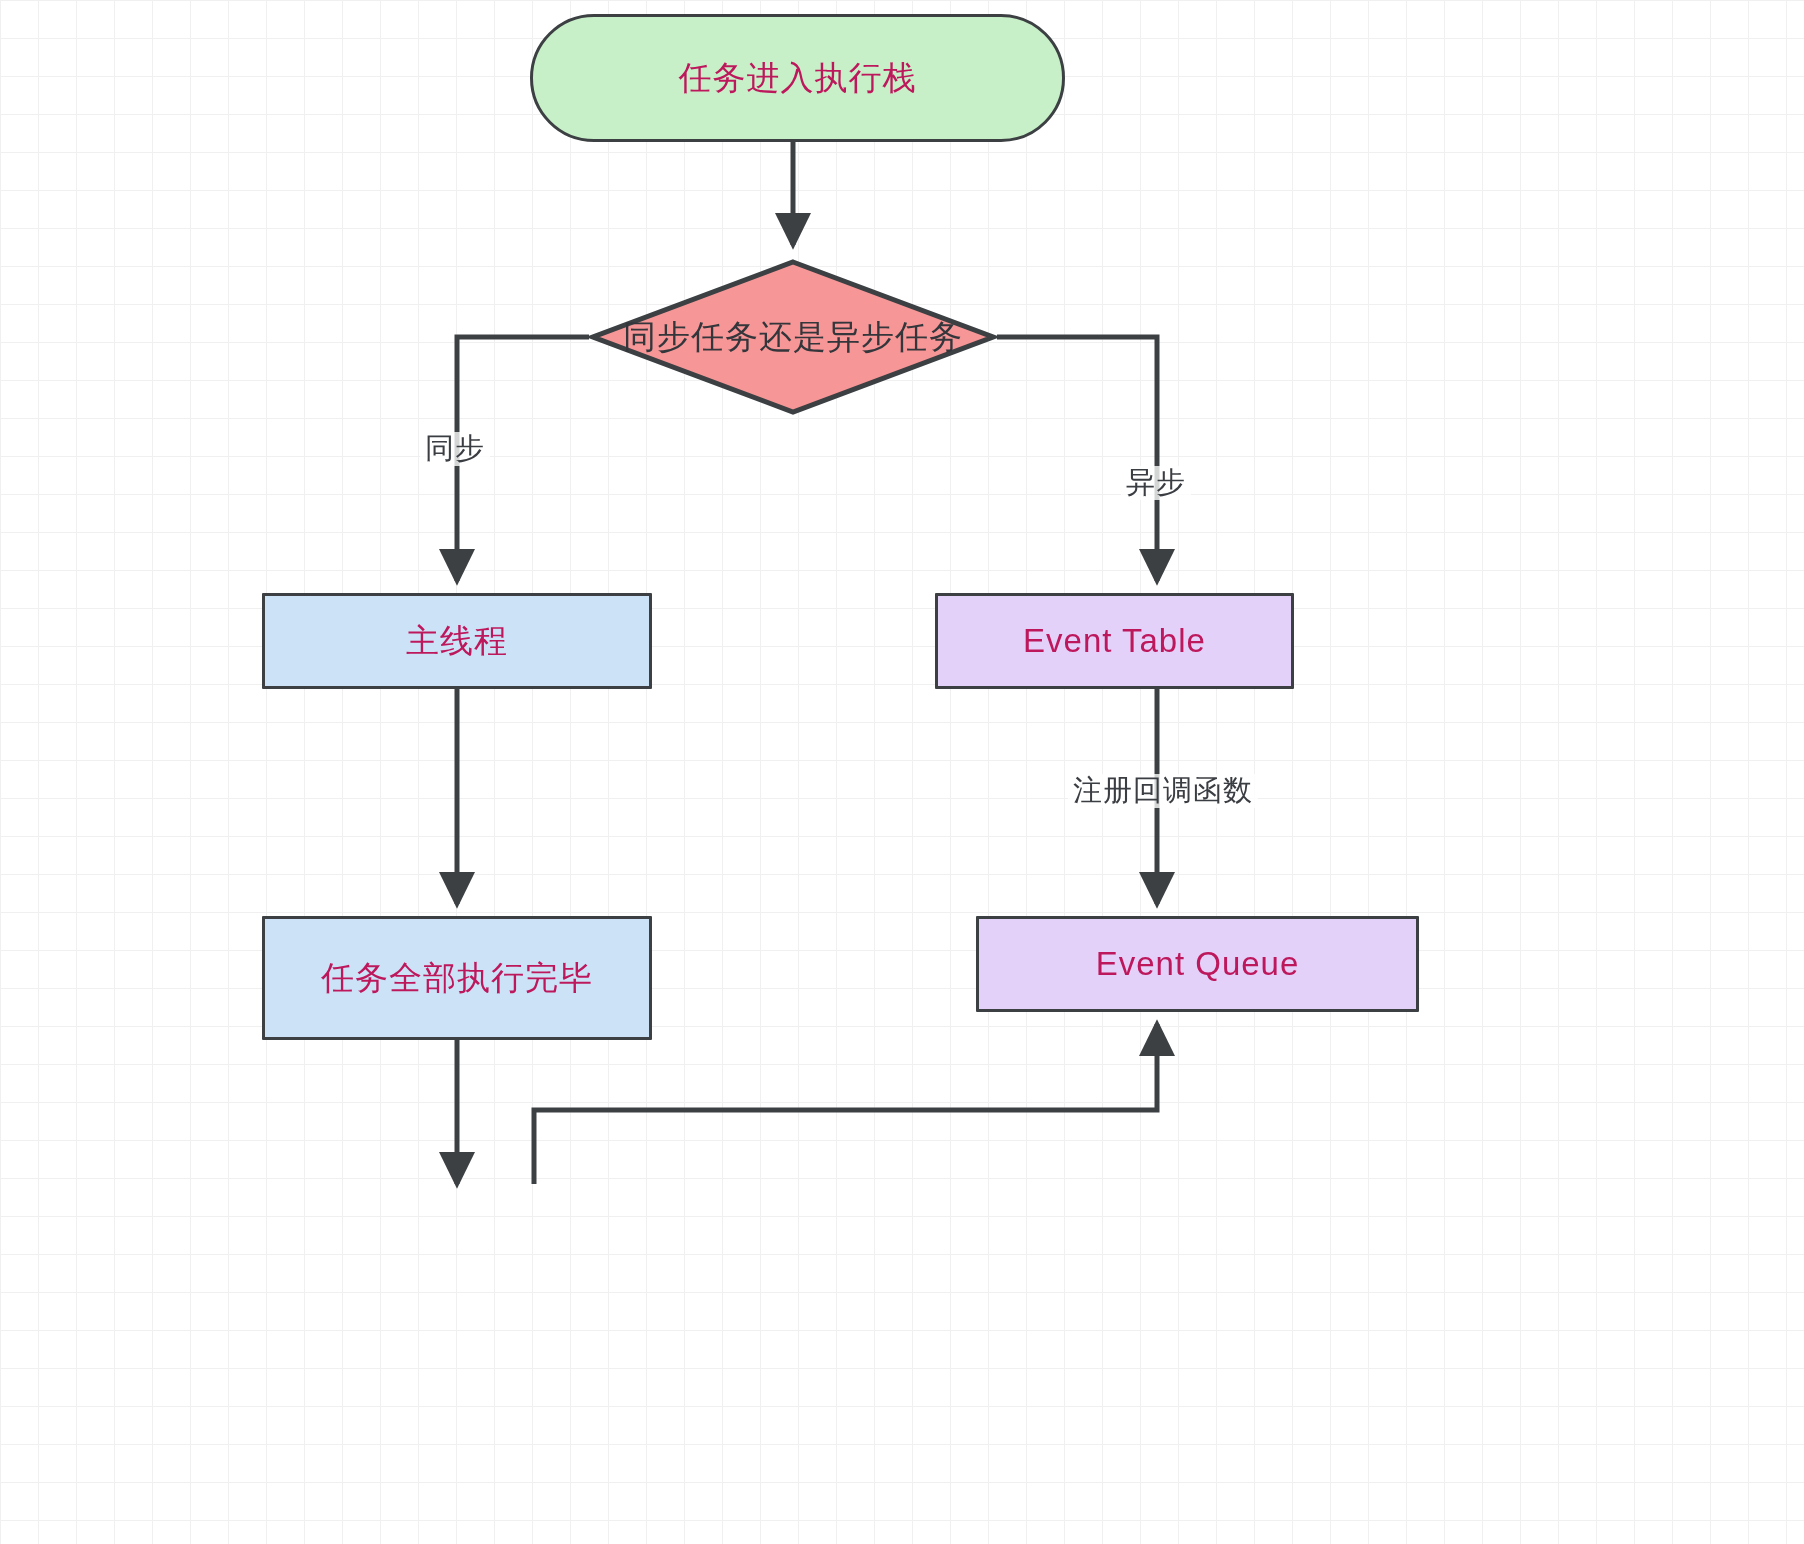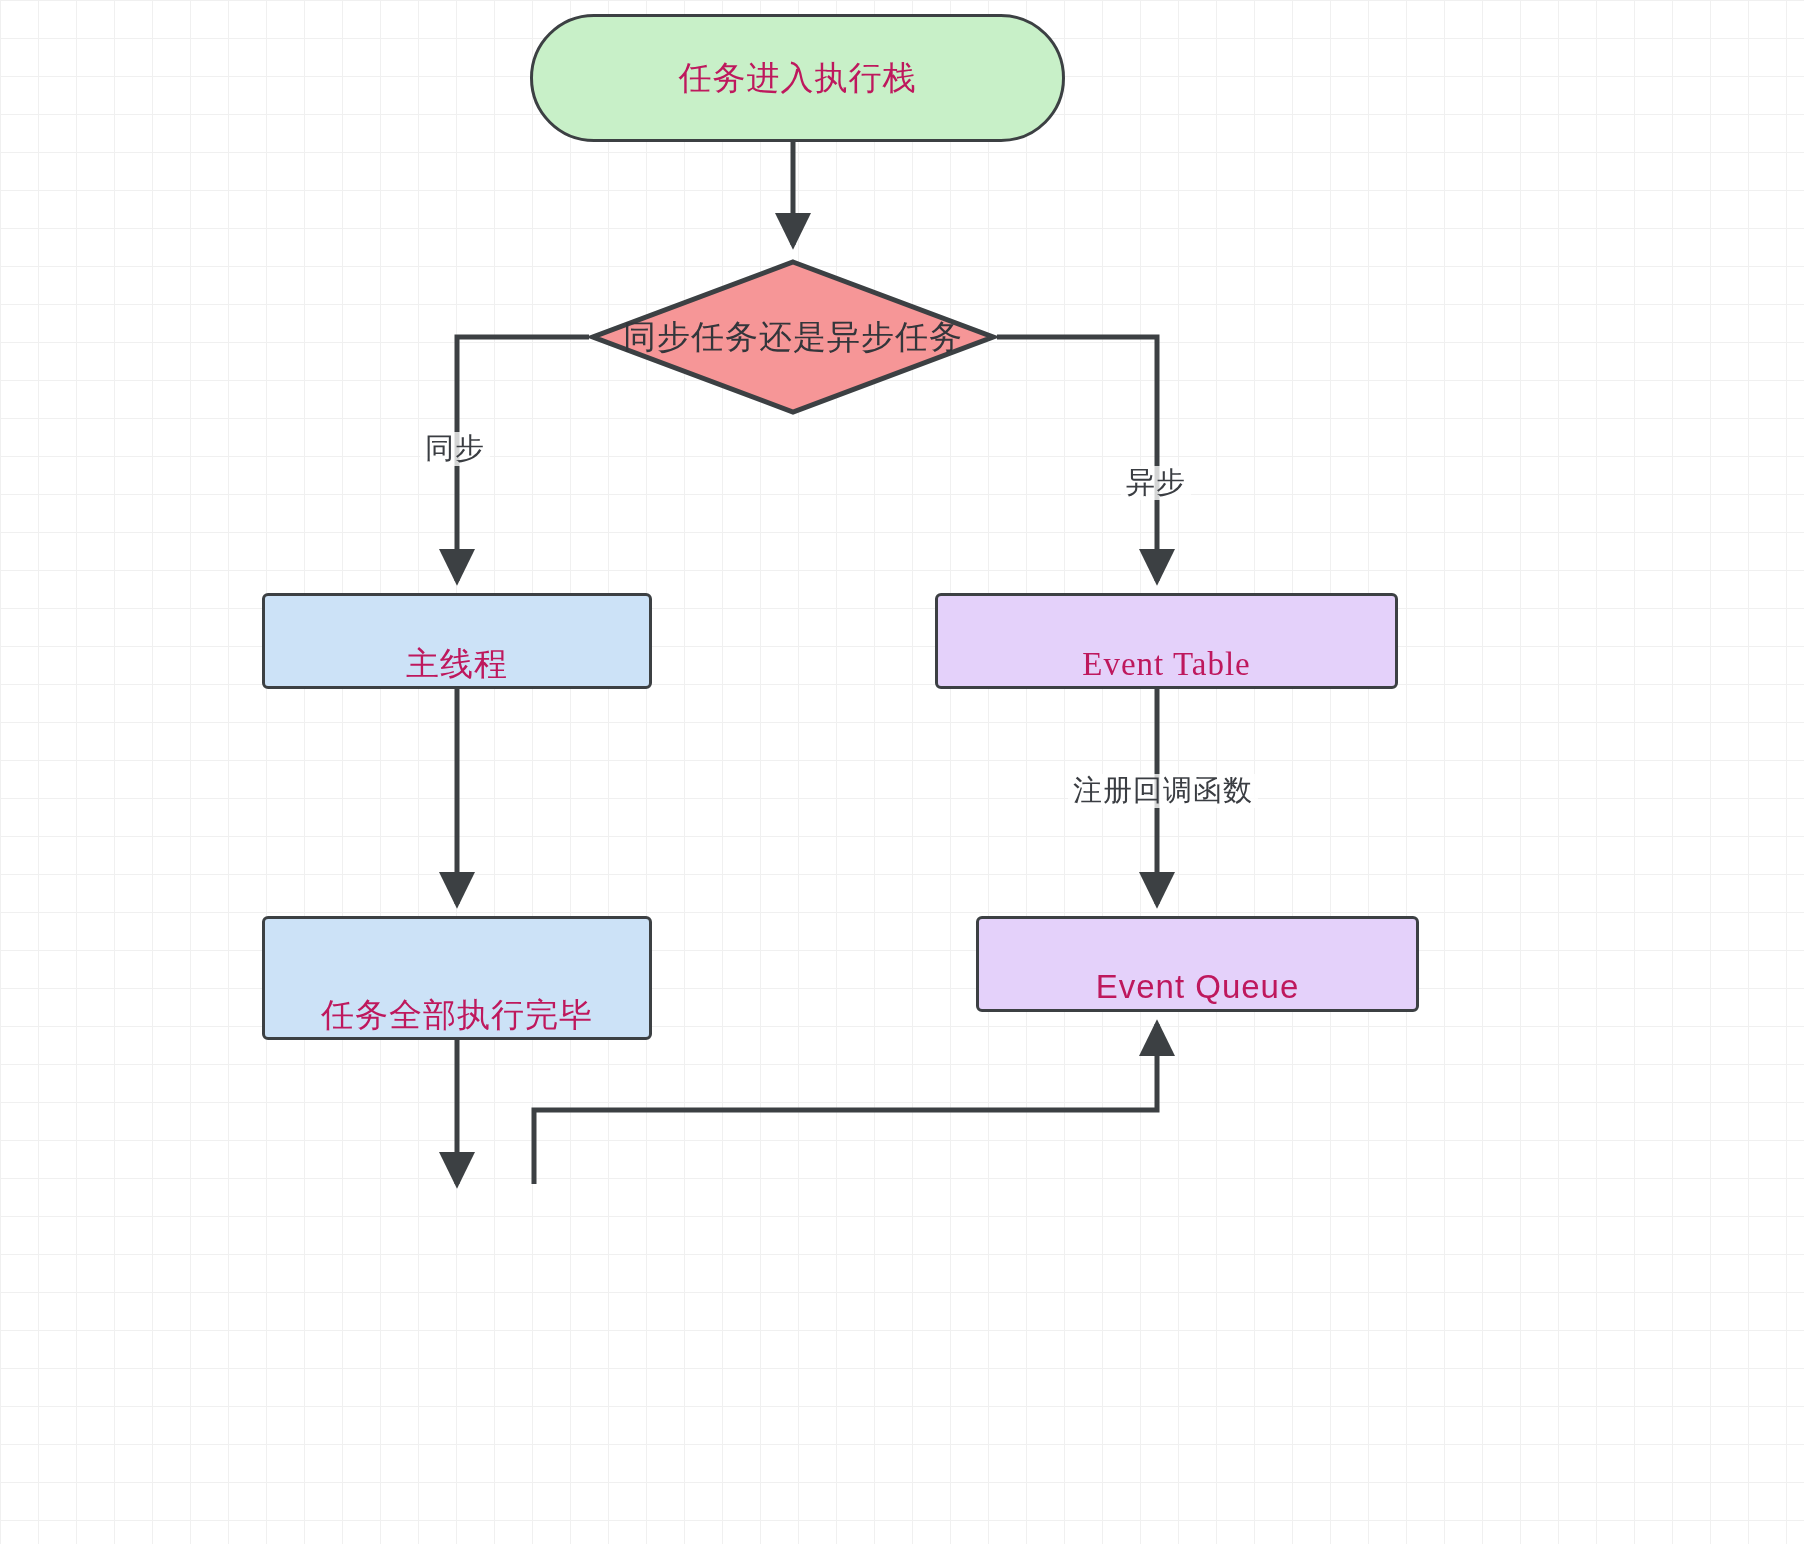--- a/index.html
+++ b/index.html
@@ -41,22 +41,21 @@
     font-size: 33px;
     letter-spacing: 1px;
     text-align: center;
     line-height: 1.3;
     white-space: nowrap;
   }
   .node-stadium {
     border-radius: 70px;
   }
   .node-rect {
-    border-radius: 6px;
-    align-items: flex-end;
+    border-radius: 1px;
   }
   .diamond-wrap {
     position: absolute;
   }
   .diamond-label {
     position: absolute;
     left: 0;
     top: 0;
     width: 100%;
     height: 100%;
@@ -118,21 +117,21 @@
     <svg width="408" height="158" viewBox="0 0 408 158">
       <polygon points="204,4 404,79 204,154 4,79" fill="#f69697" stroke="#3c4043" stroke-width="5" stroke-linejoin="miter"></polygon>
     </svg>
     <div class="diamond-label">同步任务还是异步任务</div>
   </div>
 
   <div class="node node-rect" style="left:262px; top:593px; width:390px; height:96px; background:#cce2f7;">
     <span>主线程</span>
   </div>
 
-  <div class="node node-rect" style="left:935px; top:593px; width:463px; height:96px; background:#e4d1fa;font-family:Liberation Serif, serif;">
+  <div class="node node-rect" style="left:935px; top:593px; width:359px; height:96px; background:#e4d1fa;">
     <span>Event Table</span>
   </div>
 
   <div class="node node-rect" style="left:262px; top:916px; width:390px; height:124px; background:#cce2f7;">
     <span>任务全部执行完毕</span>
   </div>
 
   <div class="node node-rect" style="left:976px; top:916px; width:443px; height:96px; background:#e4d1fa;">
     <span>Event Queue</span>
   </div>

